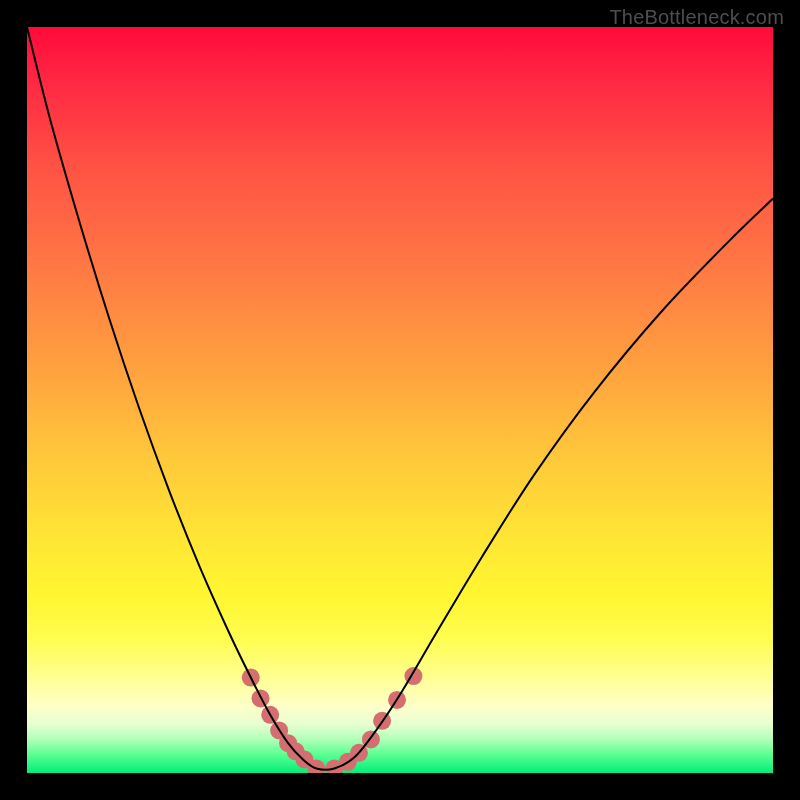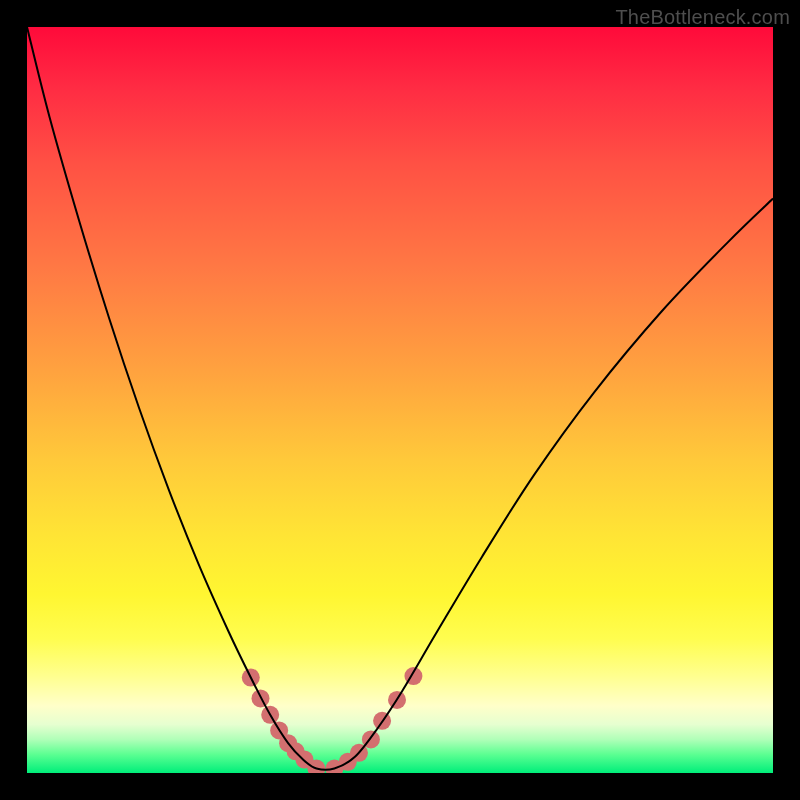--- a/index.html
+++ b/index.html
@@ -42,21 +42,21 @@
       #ffffc9 91%,
       #e6ffd0 93.5%,
       #b0ffb8 95.5%,
       #5cff92 97.5%,
       #00ee7a 100%
     );
   }
   .watermark {
     position: absolute;
     top: 6px;
-    right: 10px;
+    right: 16px;
     color: #4e4e4e;
     font-size: 20px;
     font-weight: 400;
     letter-spacing: 0.2px;
     z-index: 5;
     user-select: none;
   }
   svg.curve {
     position: absolute;
     left: 0; top: 0;

